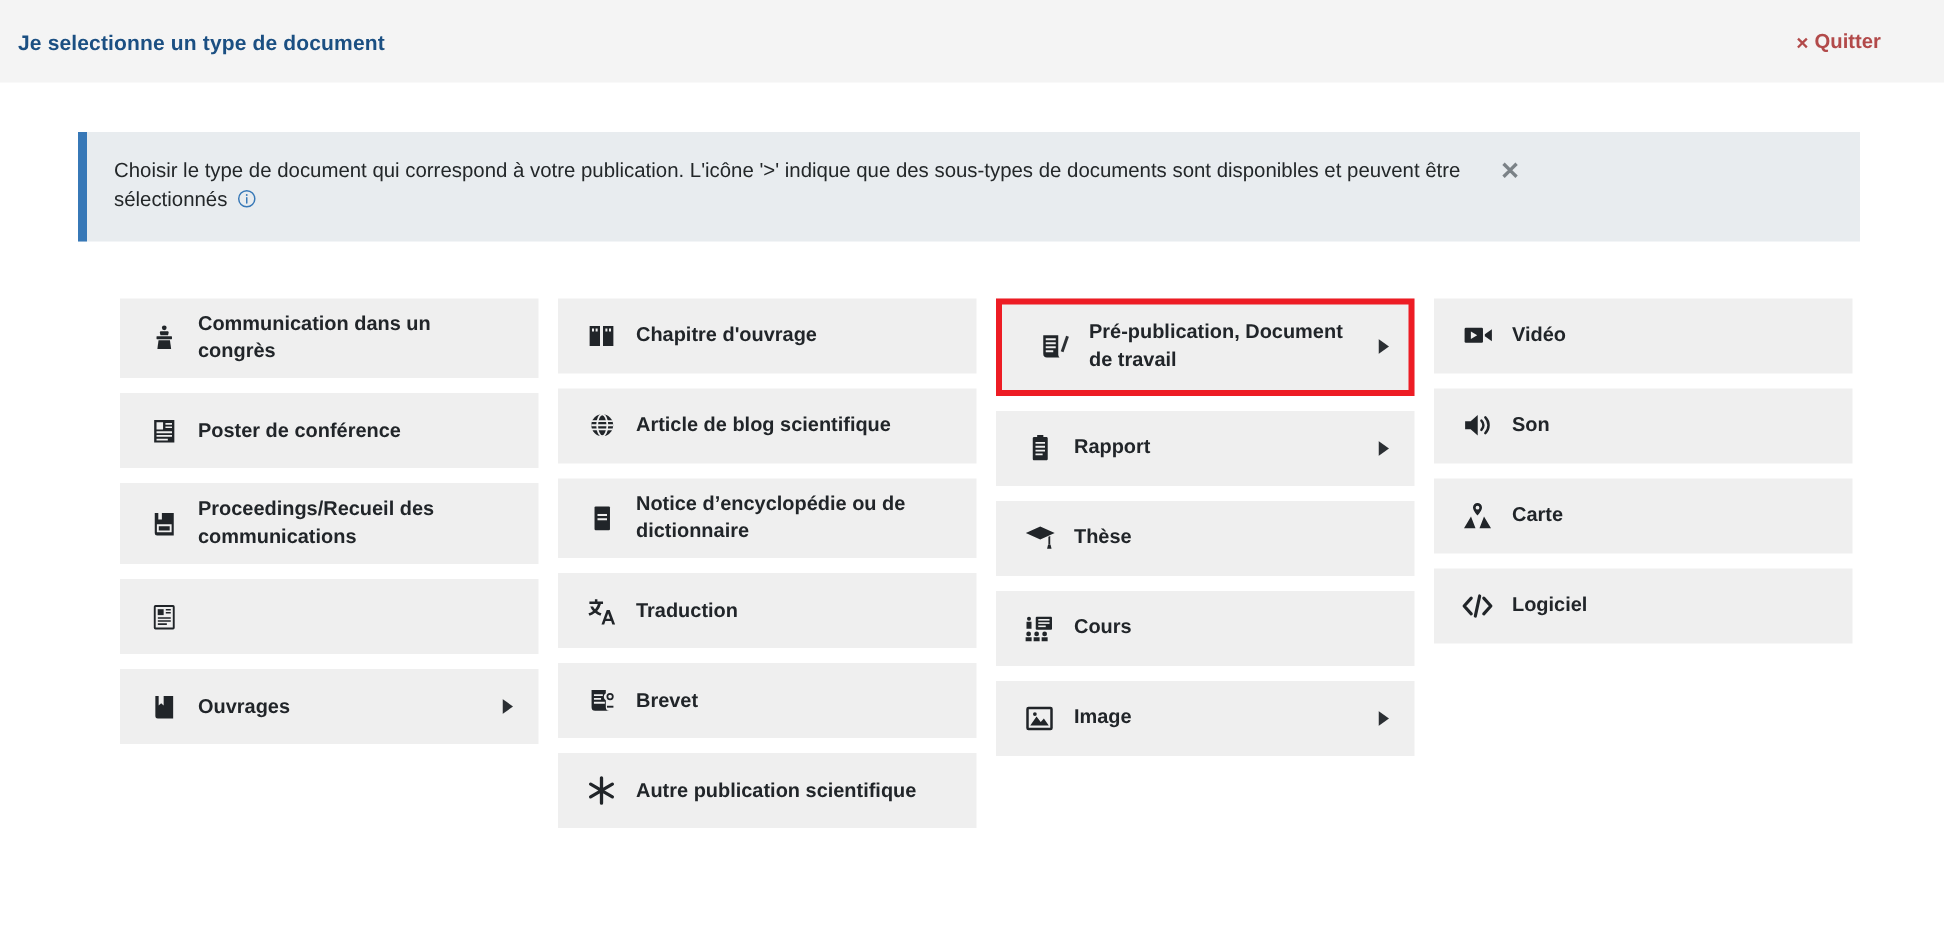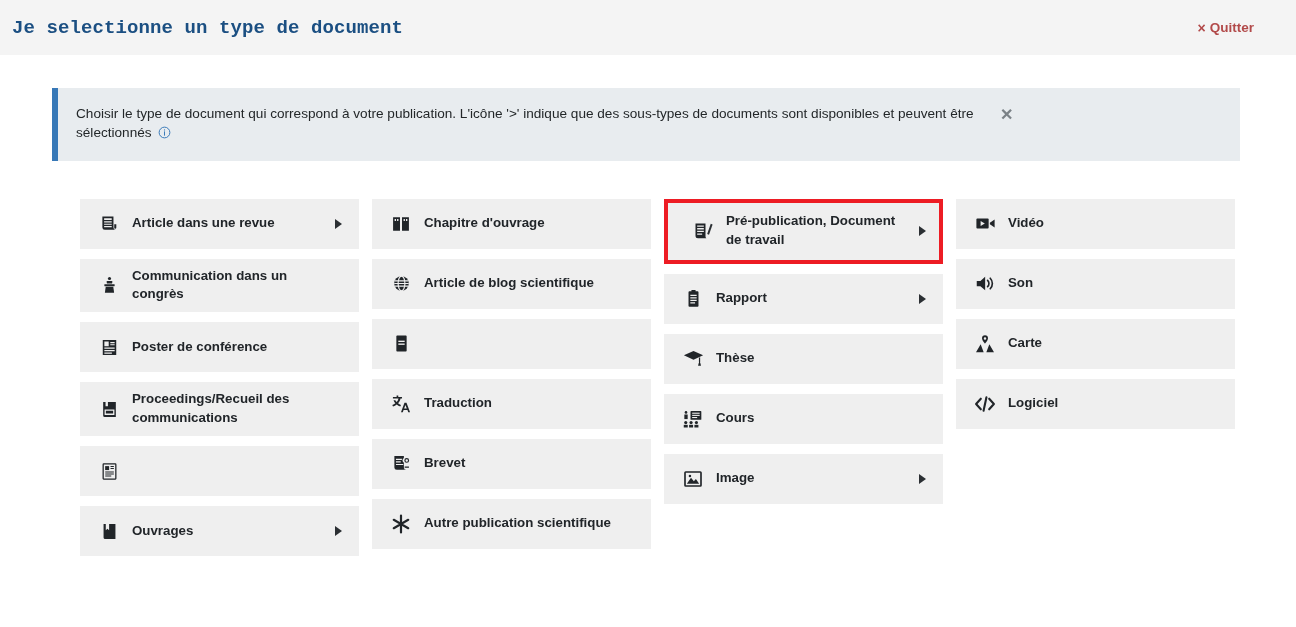--- a/index.html
+++ b/index.html
@@ -15,25 +15,24 @@
   .topbar {
     height: 55px;
     background: #f4f4f4;
     display: flex;
     align-items: center;
     justify-content: space-between;
     padding: 0 42px 0 12px;
     position: relative;
   }
   .topbar-title {
-    font-size: 19px;
+    font-size: 14px;
     font-weight: bold;
     color: #1b4f82;
     letter-spacing: 0.1px;
-    font-family: Liberation Mono, monospace;
   }
   .quit-btn {
     font-size: 13.5px;
     font-weight: bold;
     color: #b24a4a;
     cursor: pointer;
     white-space: nowrap;
     display: flex;
     align-items: center;
     gap: 4px;
@@ -164,33 +163,20 @@
         </span>
       </div>
       <div class="banner-close">✕</div>
     </div>
   </div>
 
   <div class="grid">
 
     <div class="col">
 
-      <div class="card">
-        <span class="card-icon">
-          <svg width="19" height="19" viewBox="0 0 24 24" fill="currentColor">
-            <path d="M3 3h14v14a3 3 0 0 0 3 3H6a3 3 0 0 1-3-3V3zm2.2 2.4v2.2h9.6V5.4H5.2zm0 3.8v1.5h9.6V9.2H5.2zm0 3v1.5h9.6v-1.5H5.2zm0 3v1.5h9.6v-1.5H5.2zM18.7 18.6a1.7 1.7 0 0 1-.7-1.6v-4.2h2.6v4.2a1.6 1.6 0 0 1-1.9 1.6z"></path>
-          </svg>
-        </span>
-        <span class="card-label">Article dans une revue</span>
-        <span class="chevron">
-          <svg width="7" height="10" viewBox="0 0 7 10" fill="currentColor">
-              <path d="M0 0 L7 5 L0 10 Z"></path>
-            </svg>
-        </span>
-      </div>
 
       <div class="card">
         <span class="card-icon">
           <svg width="19" height="19" viewBox="0 0 24 24" fill="currentColor">
             <circle cx="12" cy="3.2" r="2"></circle>
             <path d="M9.2 6.2h5.6c.6 0 1 .5.9 1.1l-.5 2.2H8.8l-.5-2.2c-.1-.6.3-1.1.9-1.1z"></path>
             <rect x="5.5" y="10.3" width="13" height="2.5" rx="0.4"></rect>
             <path d="M7.2 13.6h9.6l1 7.4H6.2l1-7.4z"></path>
           </svg>
         </span>
@@ -293,20 +279,21 @@
       </div>
 
       <div class="card">
         <span class="card-icon">
           <svg width="17" height="19" viewBox="0 0 18 24" fill="currentColor">
             <rect x="2.5" y="2" width="13" height="20" rx="1"></rect>
             <rect x="5" y="8.4" width="8" height="1.7" fill="#efefef"></rect>
             <rect x="5" y="12" width="8" height="1.7" fill="#efefef"></rect>
           </svg>
         </span>
+        <span class="card-label">Notice d’encyclopédie ou de dictionnaire</span>
         <span class="chevron hidden">
           <svg width="7" height="10" viewBox="0 0 7 10" fill="currentColor">
               <path d="M0 0 L7 5 L0 10 Z"></path>
             </svg>
         </span>
       </div>
 
       <div class="card">
         <span class="card-icon">
           <svg width="21" height="21" viewBox="0 0 24 24" fill="currentColor">

